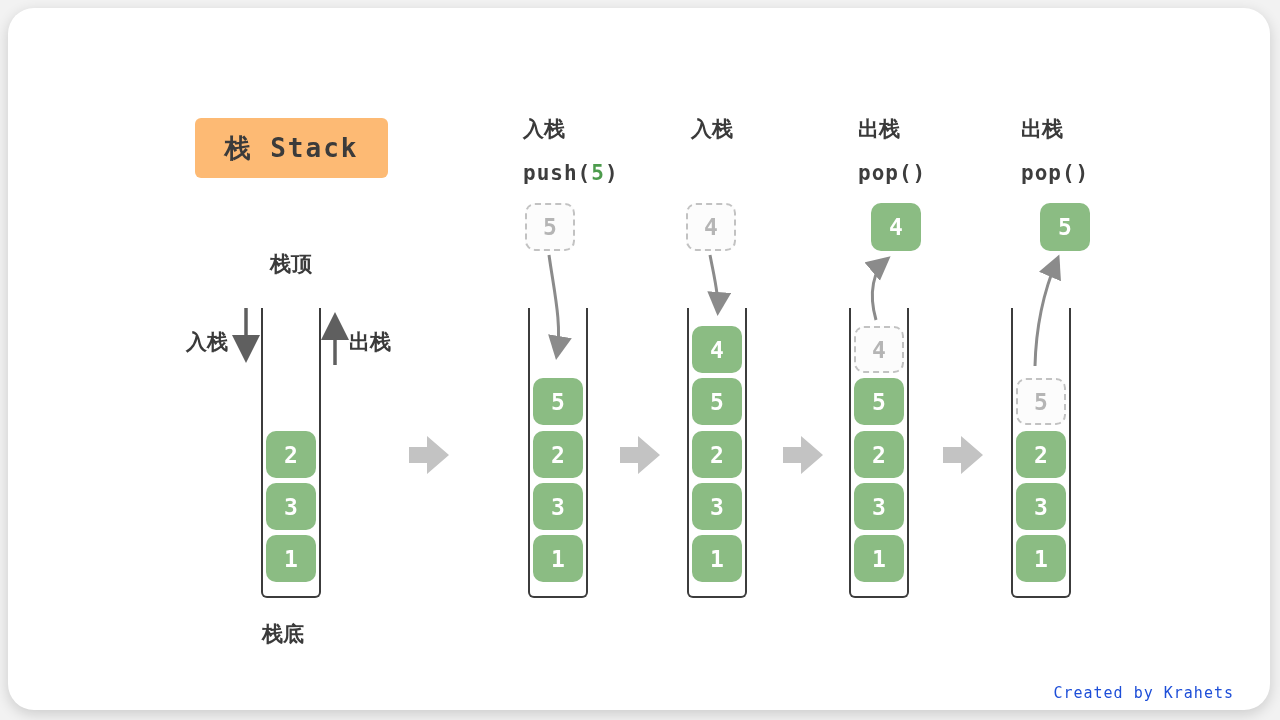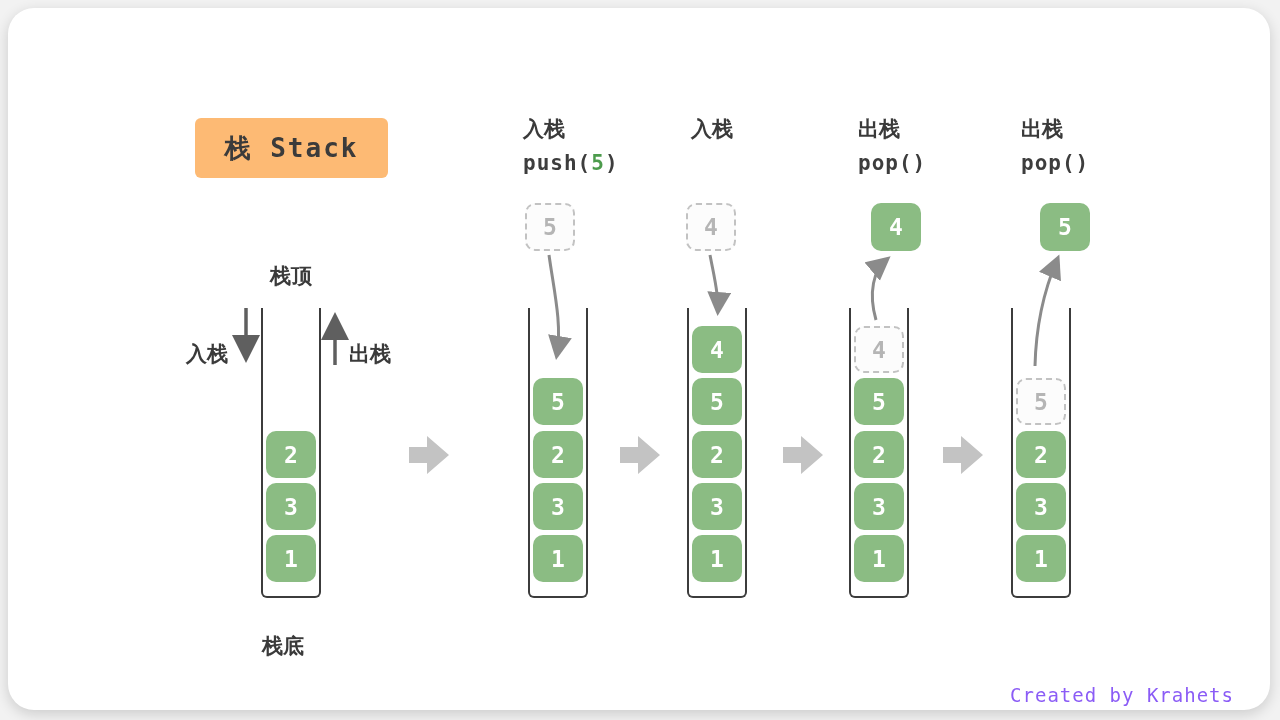--- a/index.html
+++ b/index.html
@@ -20,25 +20,25 @@
     background:#fdba74;border-radius:6px;
     display:flex;align-items:center;justify-content:center;
     font-family:"DejaVu Sans Mono","DejaVu Sans",monospace;
     font-weight:700;font-size:26px;color:#3b3b3b;letter-spacing:2px;
   }
   
   .op{width:150px;line-height:34px;}
   .op .op-name{font-size:21px;font-weight:700;color:#3a3a3a;}
   .op .op-code{
     font-family:"DejaVu Sans Mono",monospace;font-size:21px;
-    font-weight:600;color:#3d3d3d;letter-spacing:1px;
+    font-weight:600;color:#3d3d3d;letter-spacing:1px;margin-top:10px;
   }
   .op .op-arg{color:#4c9b4c;font-weight:700;}
   
-  .legend{font-size:21px;font-weight:700;color:#3a3a3a;margin-top:12px;}
+  .legend{font-size:21px;font-weight:700;color:#3a3a3a;}
   .legend.center{width:80px;text-align:center;}
   
   .tube{
     width:60px;height:290px;top:300px;box-sizing:border-box;
     border-left:2.5px solid #3c3c3c;border-right:2.5px solid #3c3c3c;
     border-bottom:2.5px solid #3c3c3c;border-radius:0 0 6px 6px;
   }
   
   .cell{
     width:50px;height:47px;border-radius:10px;box-sizing:border-box;
@@ -48,21 +48,21 @@
   .cell.solid{background:#8bbc83;color:#ffffff;}
   .cell.dashed{
     background:#fcfcfc;border:2px dashed #c2c2c2;color:#b5b5b5;
   }
   .float-cell{top:195px;height:48px;}
   
   svg.overlay{position:absolute;left:0;top:0;pointer-events:none;}
   
   .watermark{
     right:36px;top:676px;
-    font-family:"DejaVu Sans Mono",monospace;font-size:19px;color:#8b5cf6;
+    font-family:"DejaVu Sans Mono",monospace;font-size:15px;color:#1d4ed8;
     letter-spacing:1px;
   }
 </style>
 </head>
 <body>
 
 <div class="card">
 
   <div class="abs title-box">
     <span>栈 Stack</span>

